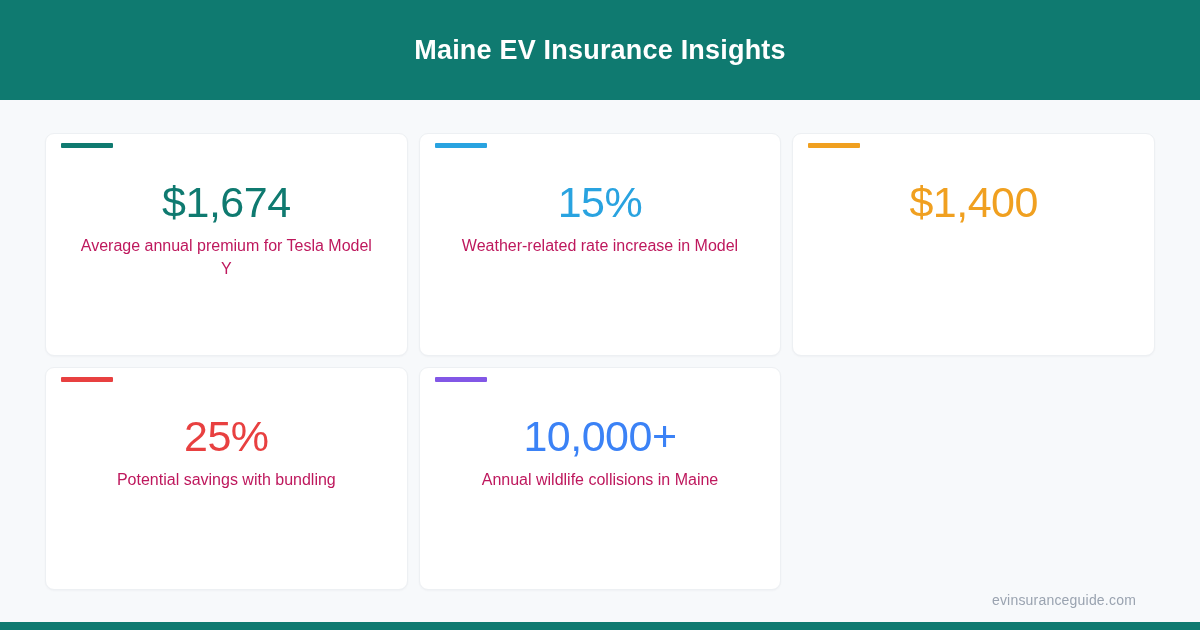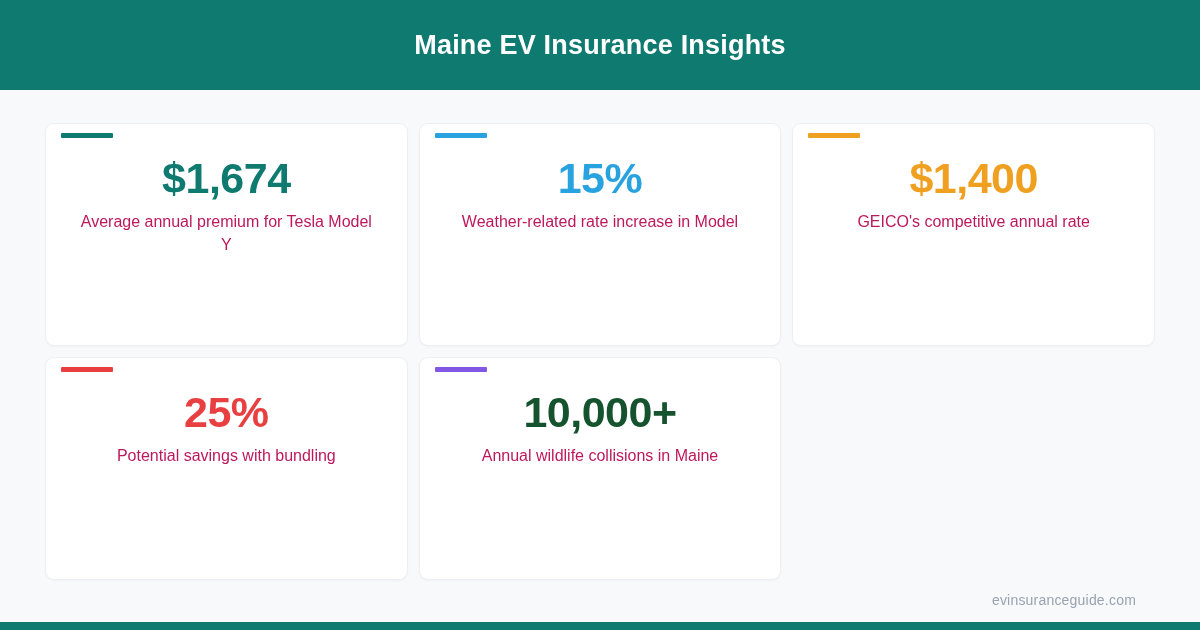--- a/index.html
+++ b/index.html
@@ -11,21 +11,21 @@
 
   body {
     background: #f7f9fb;
     font-family: "Liberation Sans", sans-serif;
     overflow: hidden;
     position: relative;
   }
 
   
   .header {
-    height: 90px;
+    height: 100px;
     background: #0f7a70;
     display: flex;
     align-items: center;
     justify-content: center;
     width: 100%;
   }
 
   .header-title {
     color: #ffffff;
     font-size: 27px;
@@ -66,24 +66,24 @@
     width: 52px;
     height: 5px;
     border-radius: 1px;
     align-self: flex-start;
     margin-left: -3px;
     margin-top: 0px;
   }
 
   .stat-value {
     font-size: 43px;
-    font-weight: bold;
+    font-weight: normal;
     line-height: 1.05;
     letter-spacing: -0.5px;
-    margin-top: 18px;
+    margin-top: 32px;
     text-align: center;
     white-space: nowrap;
   }
 
   .stat-label {
     font-size: 16px;
     color: #be185d;
     text-align: center;
     line-height: 1.4;
     margin-top: 10px;
@@ -135,32 +135,31 @@
 
     <div class="stat-card">
       <div class="accent-bar" style="background: rgb(41, 163, 224);"></div>
       <div class="stat-value" style="color: rgb(41, 163, 224);">15%</div>
       <div class="stat-label">Weather-related rate increase in Model</div>
     </div>
 
     <div class="stat-card">
       <div class="accent-bar" style="background: rgb(240, 160, 32);"></div>
       <div class="stat-value" style="color: rgb(240, 160, 32);">$1,400</div>
-      <div class="stat-label">GEICO's competitive annual rate</div>
     </div>
 
     <div class="stat-card">
       <div class="accent-bar" style="background: rgb(232, 64, 64);"></div>
       <div class="stat-value" style="color: rgb(232, 64, 64);">25%</div>
       <div class="stat-label">Potential savings with bundling</div>
     </div>
 
     <div class="stat-card">
       <div class="accent-bar" style="background: rgb(130, 87, 230);"></div>
-      <div class="stat-value" style="color: #14532d; text-align: right;">10,000+</div>
+      <div class="stat-value" style="color: #3b82f6; text-align: right;">10,000+</div>
       <div class="stat-label">Annual wildlife collisions in Maine</div>
     </div>
 
   </div>
 </main>
 
 <footer class="footer">
   <span class="footer-source" style="color: rgb(154, 163, 176);">evinsuranceguide.com</span>
 </footer>
 <div class="footer-bar" style="background: rgb(15, 122, 112);"></div>

